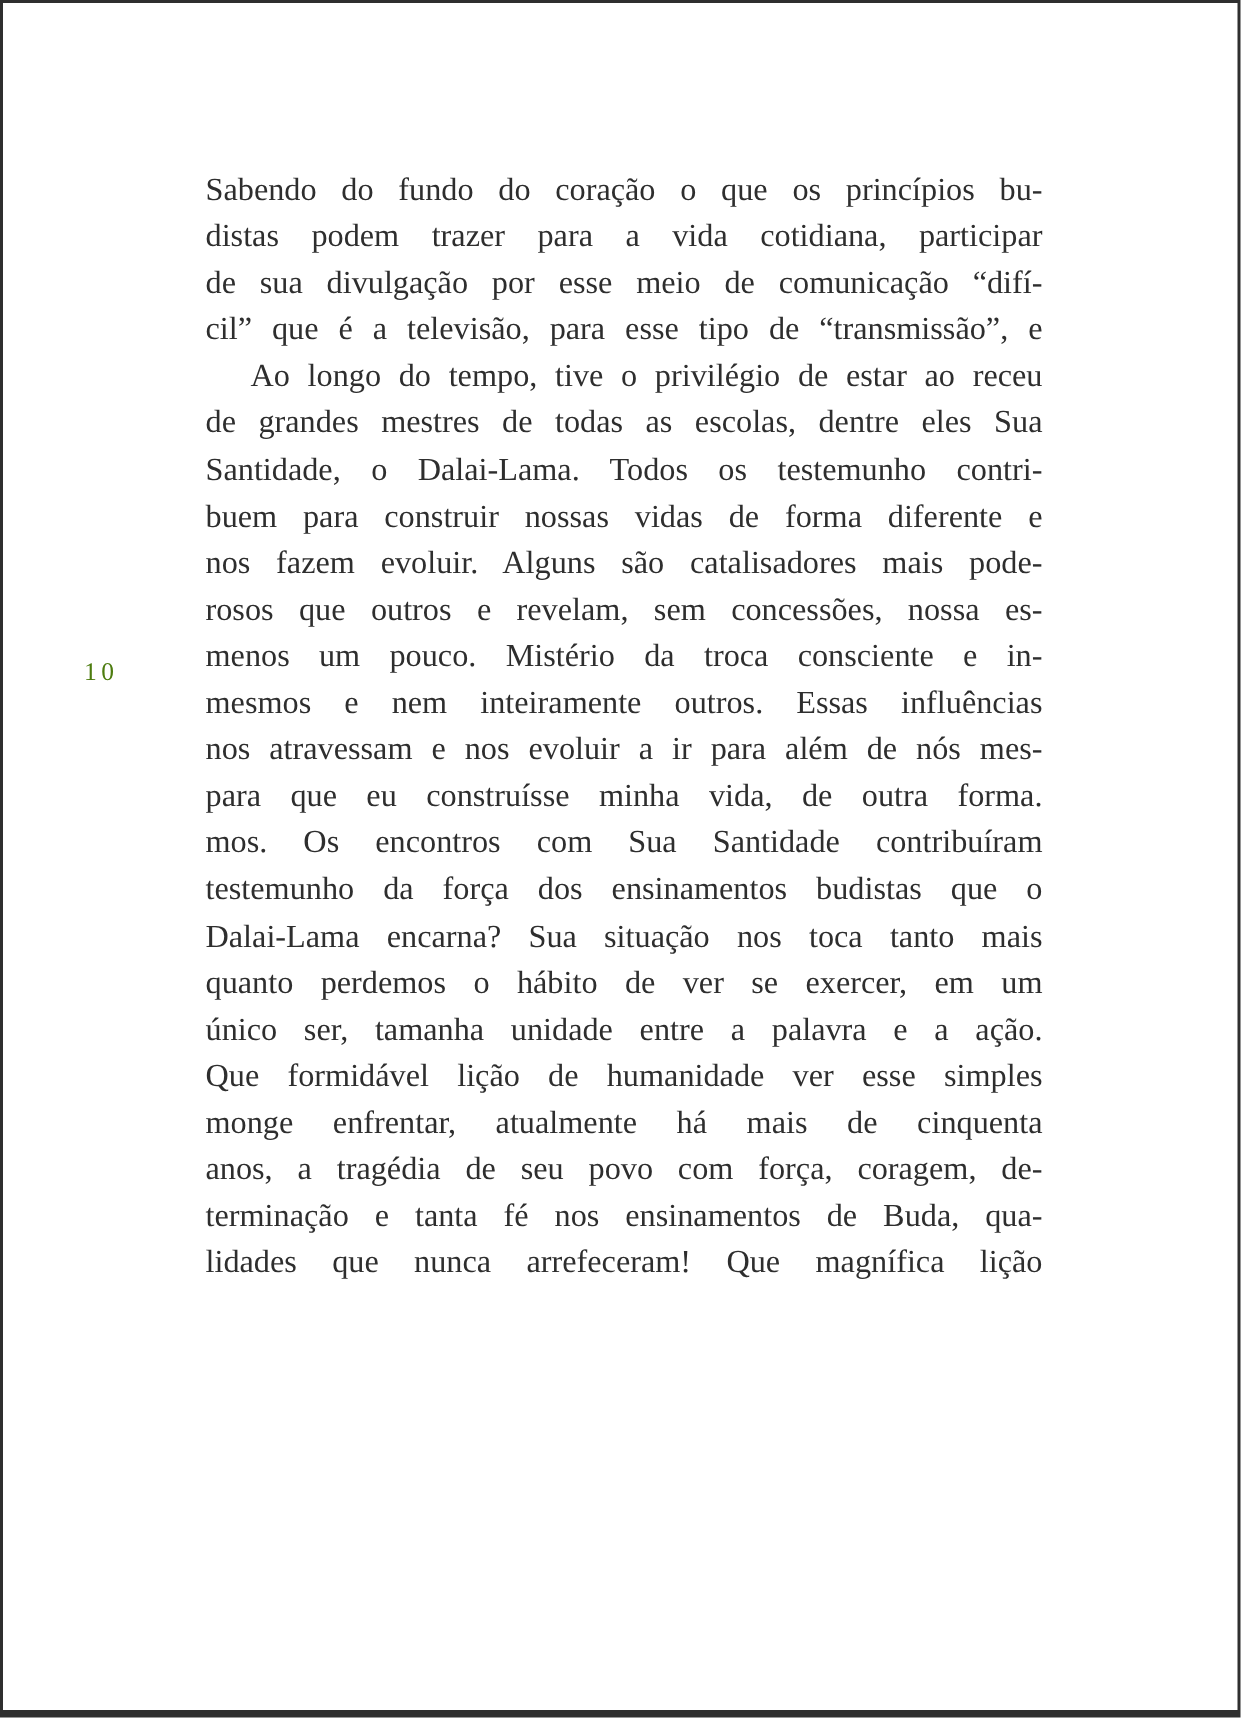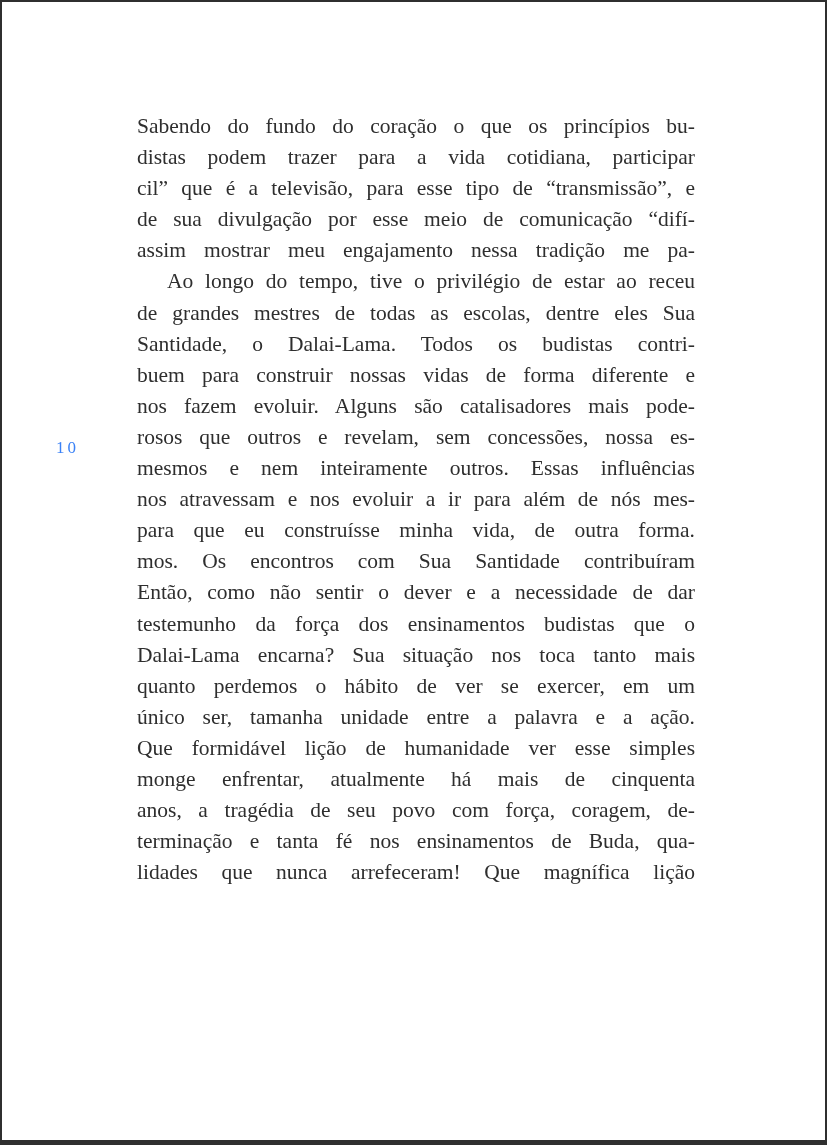--- a/index.html
+++ b/index.html
@@ -21,21 +21,21 @@
     border-bottom-width: 5px;
     font-family: "Liberation Serif", "DejaVu Serif", serif;
     color: #2e2e2e;
   }
   .page-number {
     position: absolute;
     top: 436px;
     left: 54px;
     font-size: 17px;
     letter-spacing: 3px;
-    color: #3b82f6;
+    color: #4d7c0f;
   }
   .text-block {
     position: absolute;
     top: 109px;
     left: 135px;
     width: 558px;
     font-size: 21.5px;
     line-height: 31.1px;
     color: #2e2e2e;
   }
@@ -54,34 +54,33 @@
   }
 </style>
 </head>
 <body>
 
 <div class="page">
   <div class="page-number">10</div>
   <div class="text-block">
       <div class="line">Sabendo do fundo do coração o que os princípios bu-</div>
       <div class="line">distas podem trazer para a vida cotidiana, participar</div>
+      <div class="line">de sua divulgação por esse meio de comunicação “difí-</div>
       <div class="line">cil” que é a televisão, para esse tipo de “transmissão”, e</div>
-      <div class="line">de sua divulgação por esse meio de comunicação “difí-</div>
-      <div class="line">assim mostrar meu engajamento nessa tradição me pa-</div>
       <div class="line indent">Ao longo do tempo, tive o privilégio de estar ao receu</div>
       <div class="line">de grandes mestres de todas as escolas, dentre eles Sua</div>
-      <div class="line">Santidade, o Dalai-Lama. Todos os budistas contri-</div>
+      <div class="line">Santidade, o Dalai-Lama. Todos os testemunho contri-</div>
       <div class="line">buem para construir nossas vidas de forma diferente e</div>
       <div class="line">nos fazem evoluir. Alguns são catalisadores mais pode-</div>
       <div class="line">rosos que outros e revelam, sem concessões, nossa es-</div>
+      <div class="line">menos um pouco. Mistério da troca consciente e in-</div>
       <div class="line">mesmos e nem inteiramente outros. Essas influências</div>
       <div class="line">nos atravessam e nos evoluir a ir para além de nós mes-</div>
       <div class="line">para que eu construísse minha vida, de outra forma.</div>
       <div class="line">mos. Os encontros com Sua Santidade contribuíram</div>
-      <div class="line">Então, como não sentir o dever e a necessidade de dar</div>
       <div class="line">testemunho da força dos ensinamentos budistas que o</div>
       <div class="line">Dalai-Lama encarna? Sua situação nos toca tanto mais</div>
       <div class="line">quanto perdemos o hábito de ver se exercer, em um</div>
       <div class="line">único ser, tamanha unidade entre a palavra e a ação.</div>
       <div class="line">Que formidável lição de humanidade ver esse simples</div>
       <div class="line">monge enfrentar, atualmente há mais de cinquenta</div>
       <div class="line">anos, a tragédia de seu povo com força, coragem, de-</div>
       <div class="line">terminação e tanta fé nos ensinamentos de Buda, qua-</div>
       <div class="line">lidades que nunca arrefeceram! Que magnífica lição</div>
     </div>

